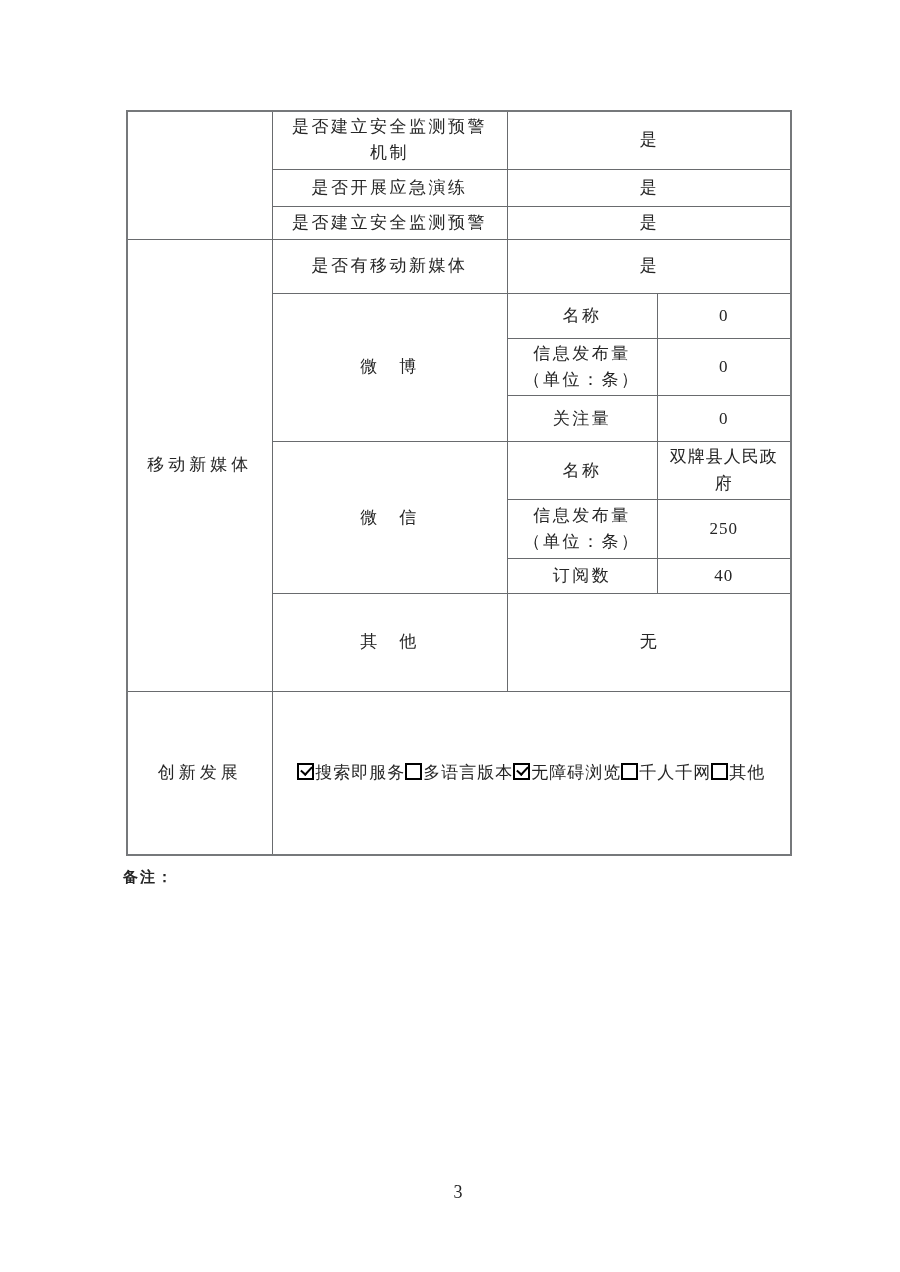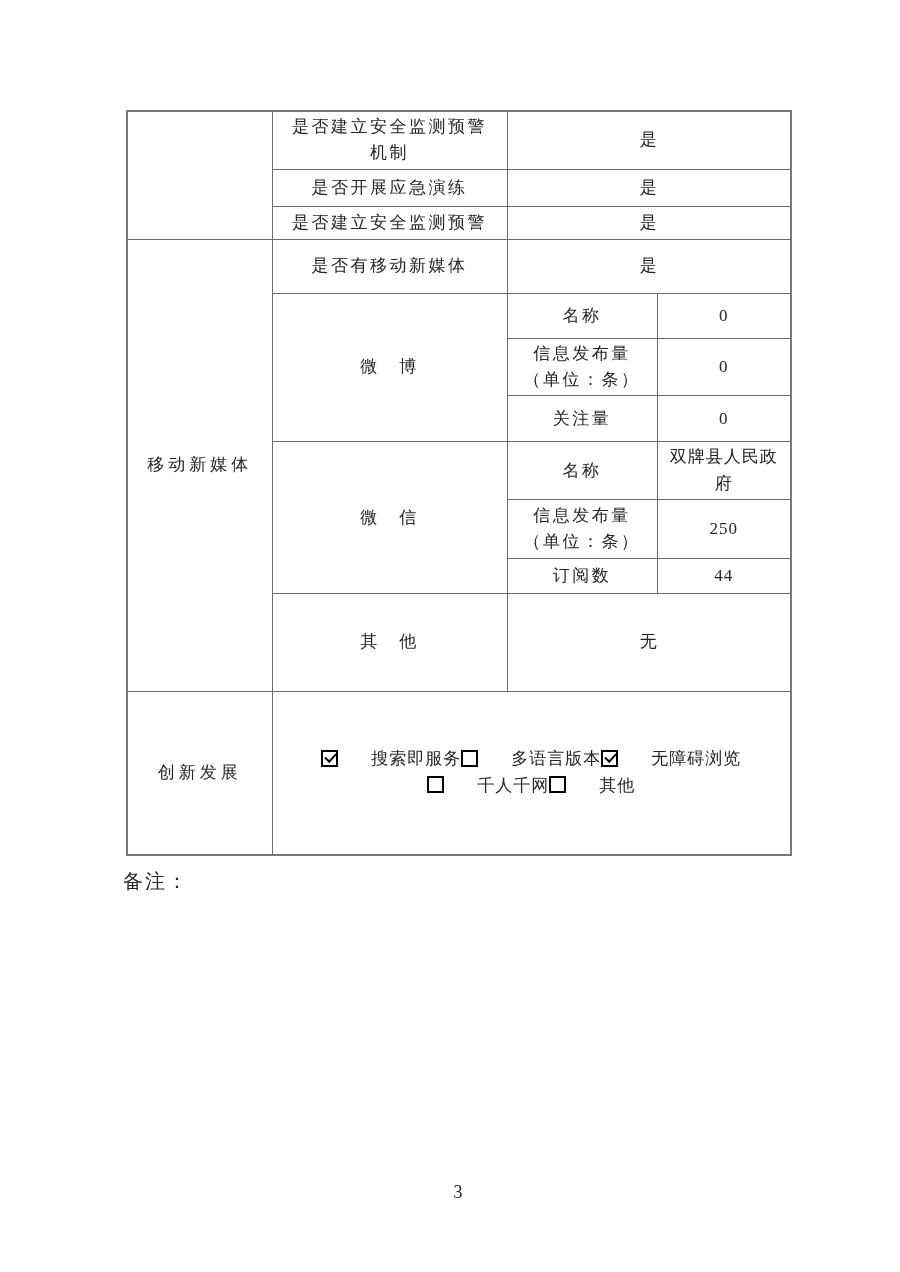--- a/index.html
+++ b/index.html
@@ -33,25 +33,25 @@
     box-sizing:border-box; display:inline-block;
     width:17px; height:17px; border:2.5px solid #000;
     position:relative; top:2.5px; margin-right:1px; background:#fff;
   }
   .cb[data-checked="true"]::before {
     content:""; position:absolute; left:1.5px; top:1px;
     width:9px; height:5px;
     border-left:2.5px solid #000; border-bottom:2.5px solid #000;
     transform:rotate(-47deg);
   }
-  .cbl { font-size:17px; letter-spacing:1px;padding-left:32px; }
+  .cbl { font-size:17px; letter-spacing:1px; }
 
   .notes {
     position:absolute; left:123px; top:868px;
-    font-size:20px; font-weight:normal; letter-spacing:2px;
+    font-size:15px; font-weight:bold; letter-spacing:2px;
   }
   .pagenum {
     position:absolute; left:126px; top:1182px; width:664px;
     text-align:center; font-size:18px;
   }
 </style>
 </head>
 <body>
 
 <div class="page">
@@ -107,21 +107,21 @@
       <td class="vl pre">双牌县人民政
 府</td>
     </tr>
     <tr style="height:59px">
       <td class="lb pre">信息发布量
 （单位：条）</td>
       <td class="vl">250</td>
     </tr>
     <tr style="height:35px">
       <td class="lb">订阅数</td>
-      <td class="vl">44</td>
+      <td class="vl">40</td>
     </tr>
 
     <tr style="height:98px">
       <td class="lb">其　他</td>
       <td colspan="2" class="vl">无</td>
     </tr>
 
     <tr style="height:163px">
       <td class="hd">创新发展</td>
       <td colspan="3" class="cbrow">

